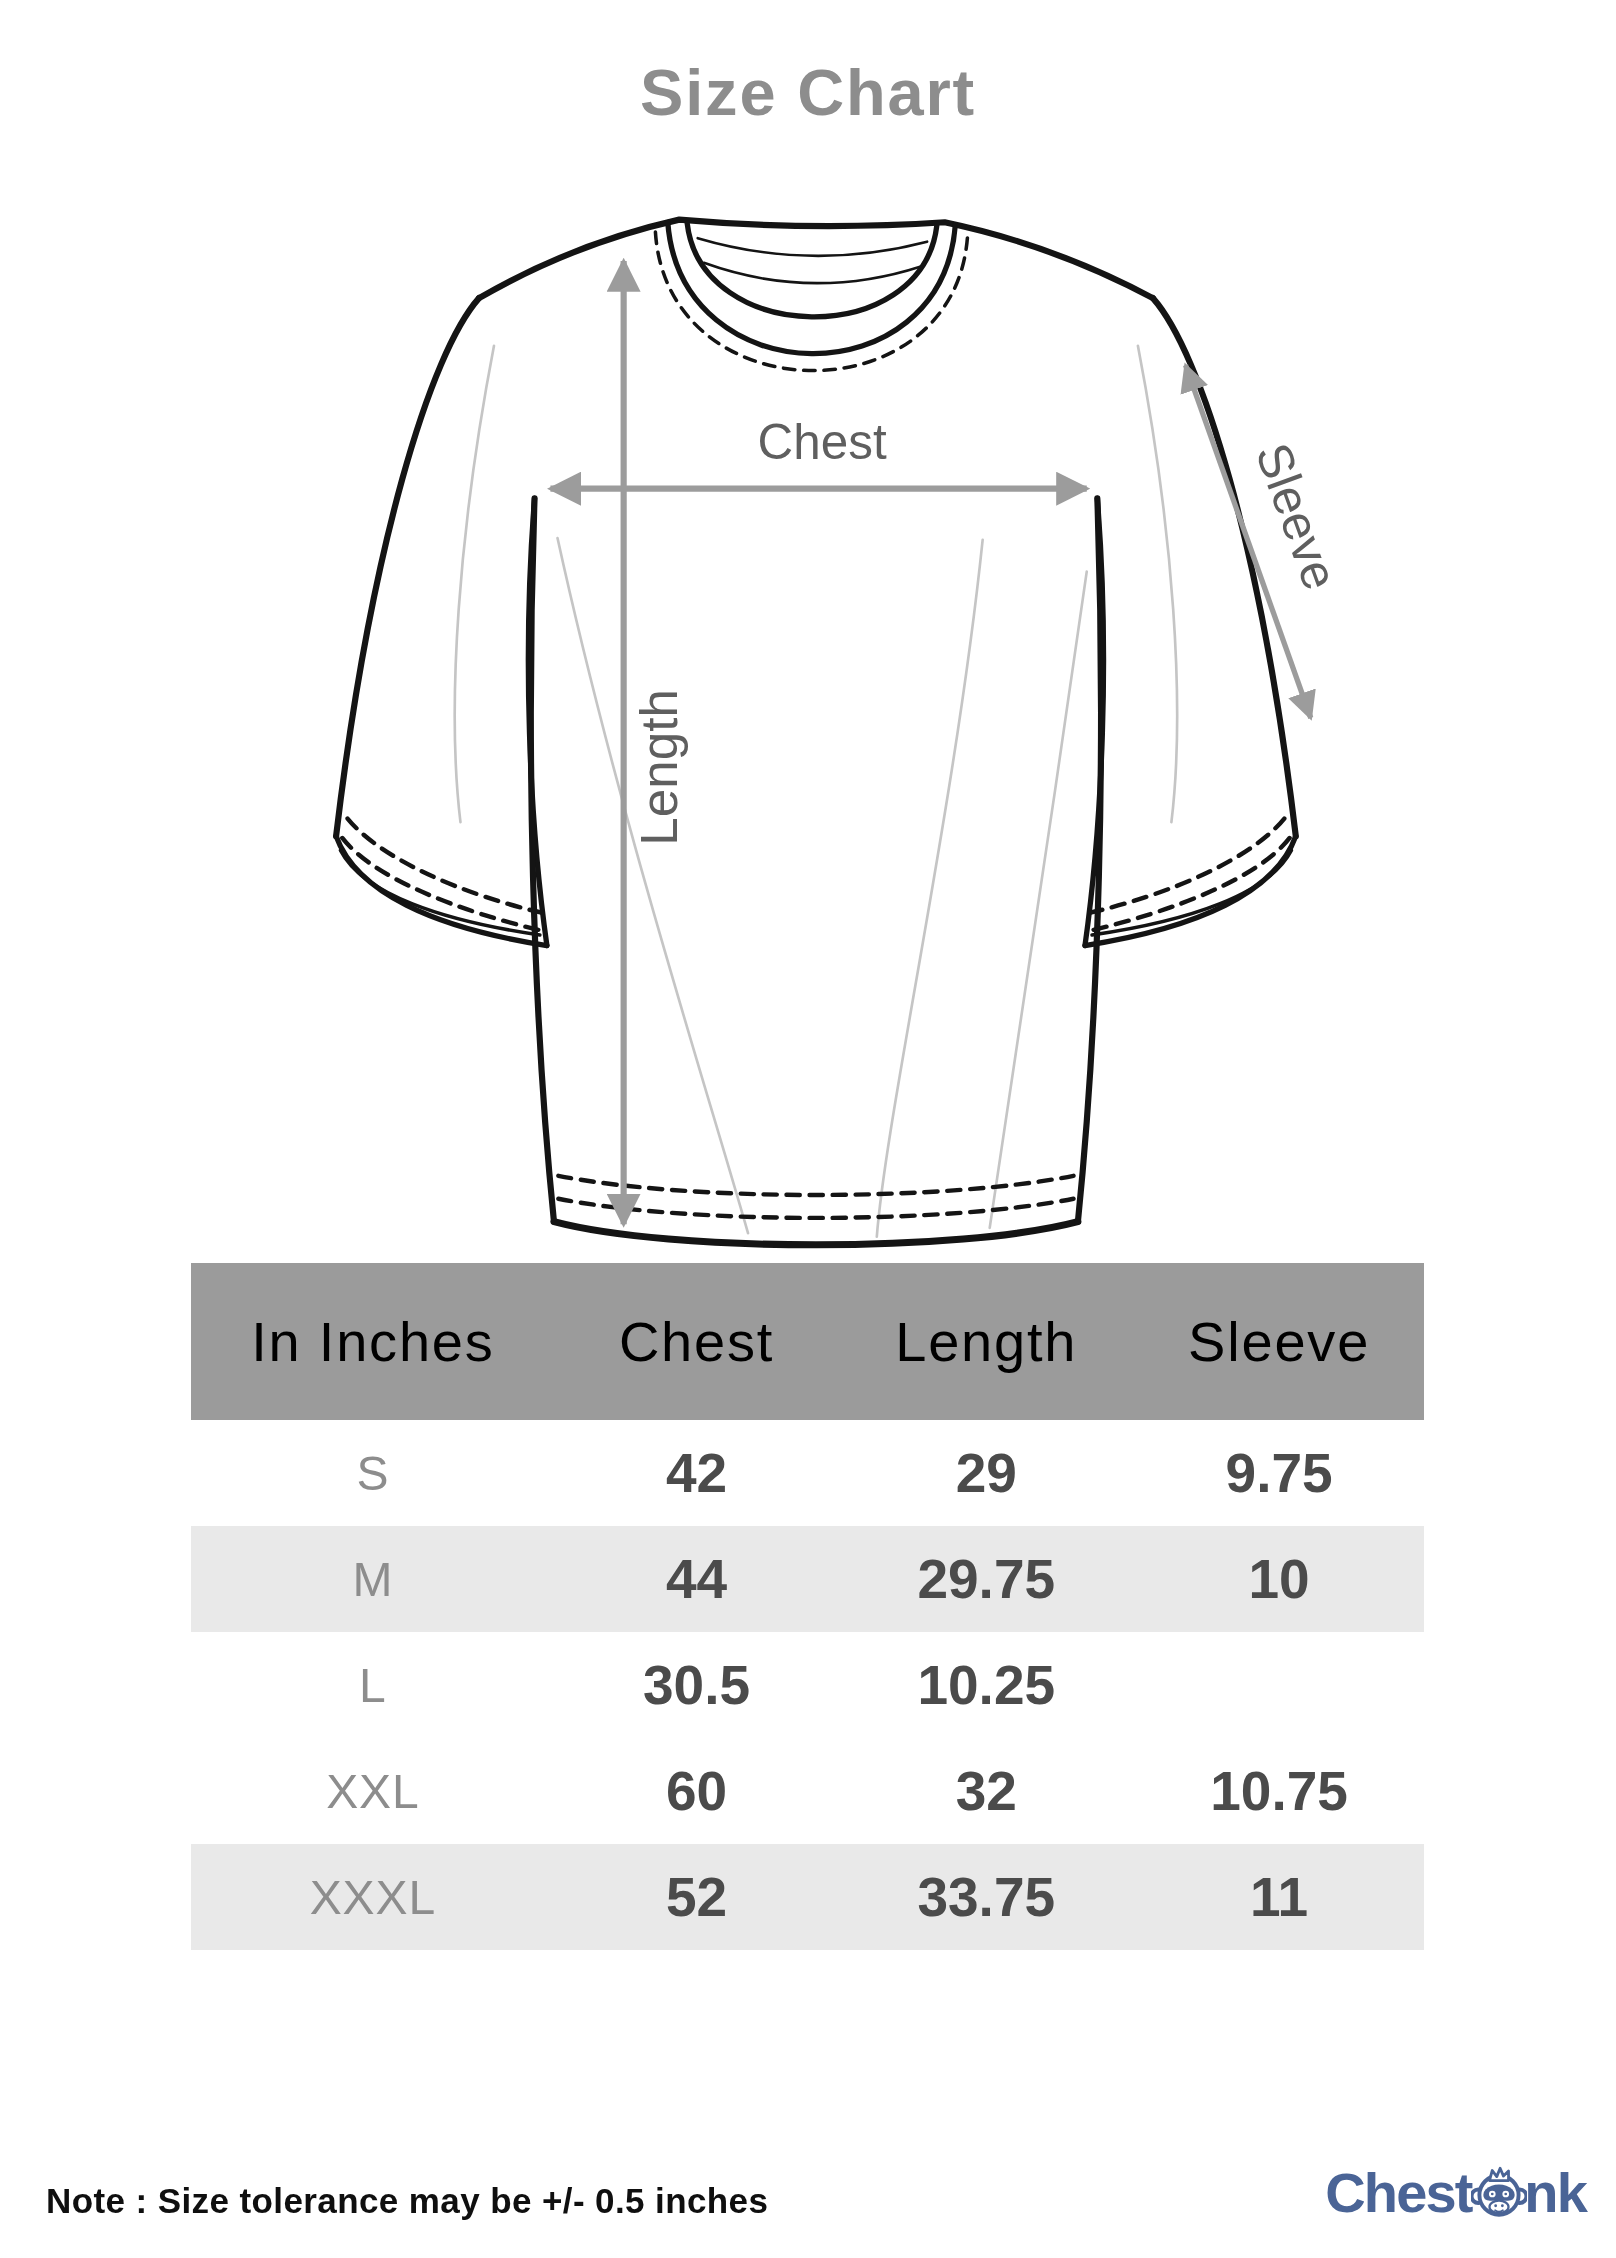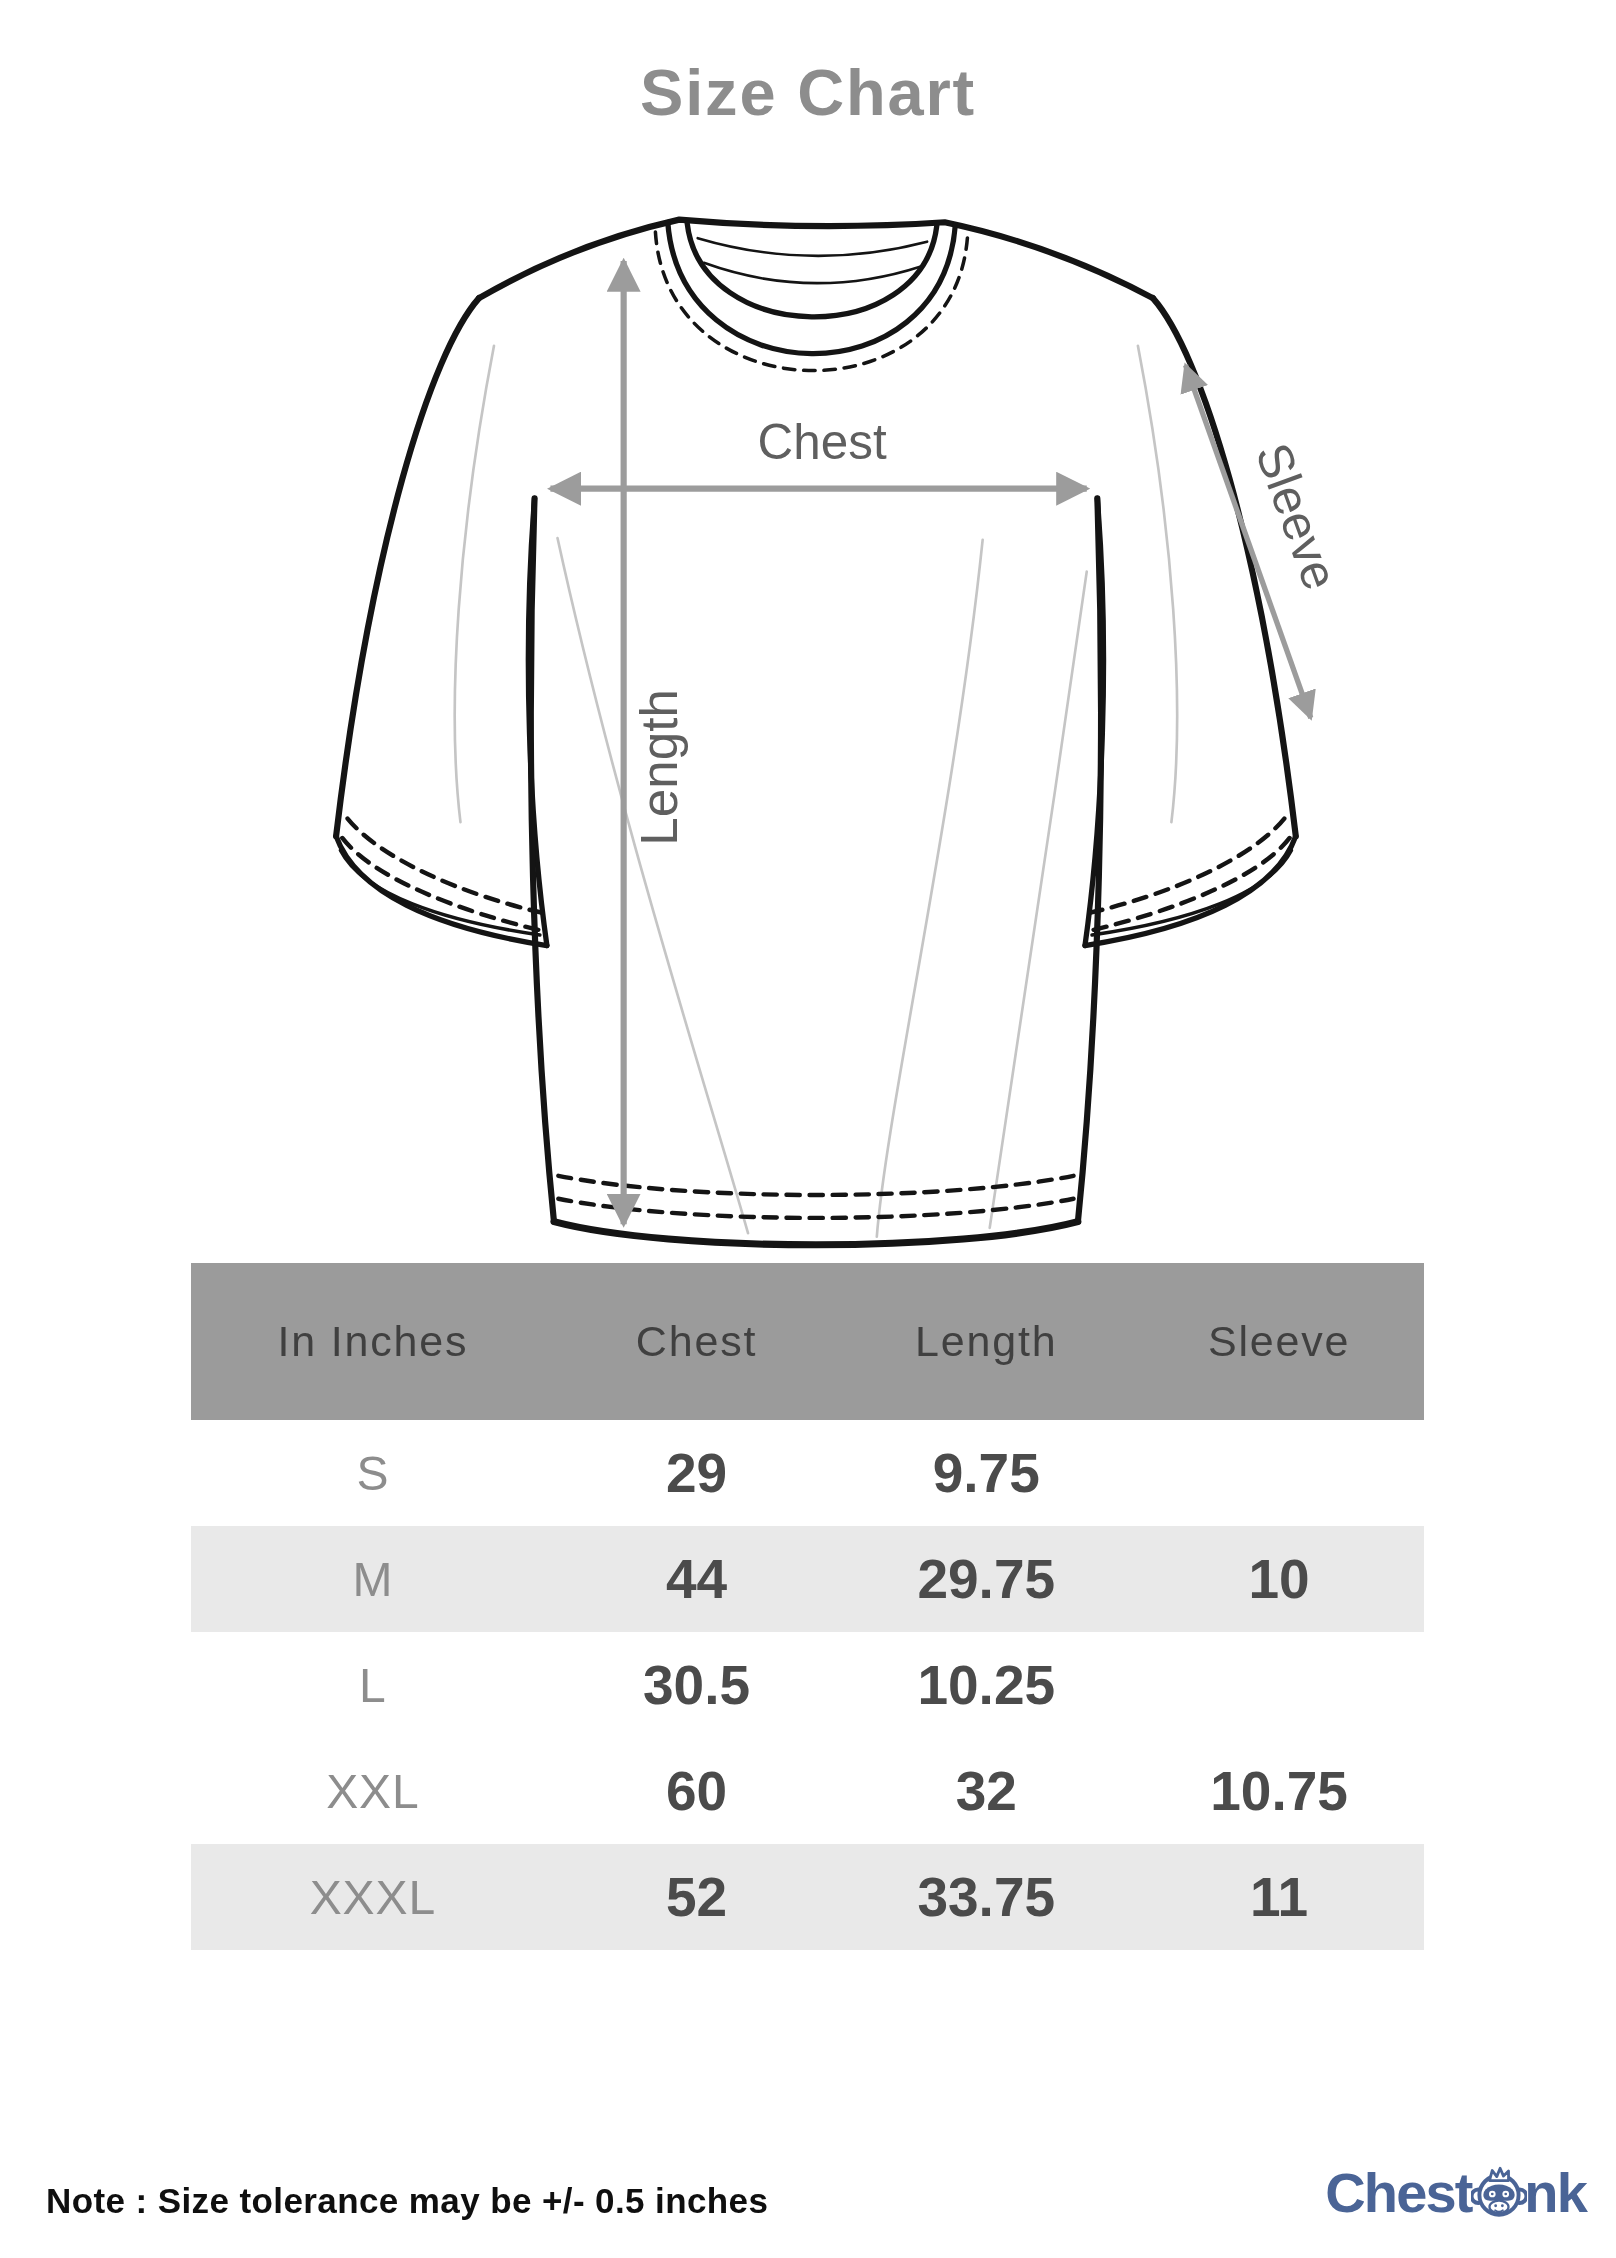--- a/index.html
+++ b/index.html
@@ -23,22 +23,22 @@
   
   .size-table { position: absolute; left: 191px; top: 1263px; width: 1233px; }
   .t-head {
     display: grid;
     grid-template-columns: 29.5% 23% 24% 23.5%;
     align-items: center;
     height: 157px;
     background: #9b9b9b;
   }
   .t-head .th {
-    color: #404040;
-    font-size: 43px;
+    color: #000000;
+    font-size: 56px;
     letter-spacing: 1.8px;
     text-align: center;
     font-weight: normal;
   }
   .t-row {
     display: grid;
     grid-template-columns: 29.5% 23% 24% 23.5%;
     align-items: center;
     height: 106px;
     background: #ffffff;
@@ -153,20 +153,21 @@
 <div class="size-table">
   <div class="t-head">
     <div class="th">In Inches</div>
     <div class="th">Chest</div>
     <div class="th">Length</div>
     <div class="th">Sleeve</div>
   </div>
 
   <div class="t-row">
     <div class="td-size">S</div>
+    <div class="td-val">42</div>
     <div class="td-val">29</div>
     <div class="td-val">9.75</div>
   </div>
 
   <div class="t-row alt">
     <div class="td-size">M</div>
     <div class="td-val">44</div>
     <div class="td-val">29.75</div>
     <div class="td-val">10</div>
   </div>

